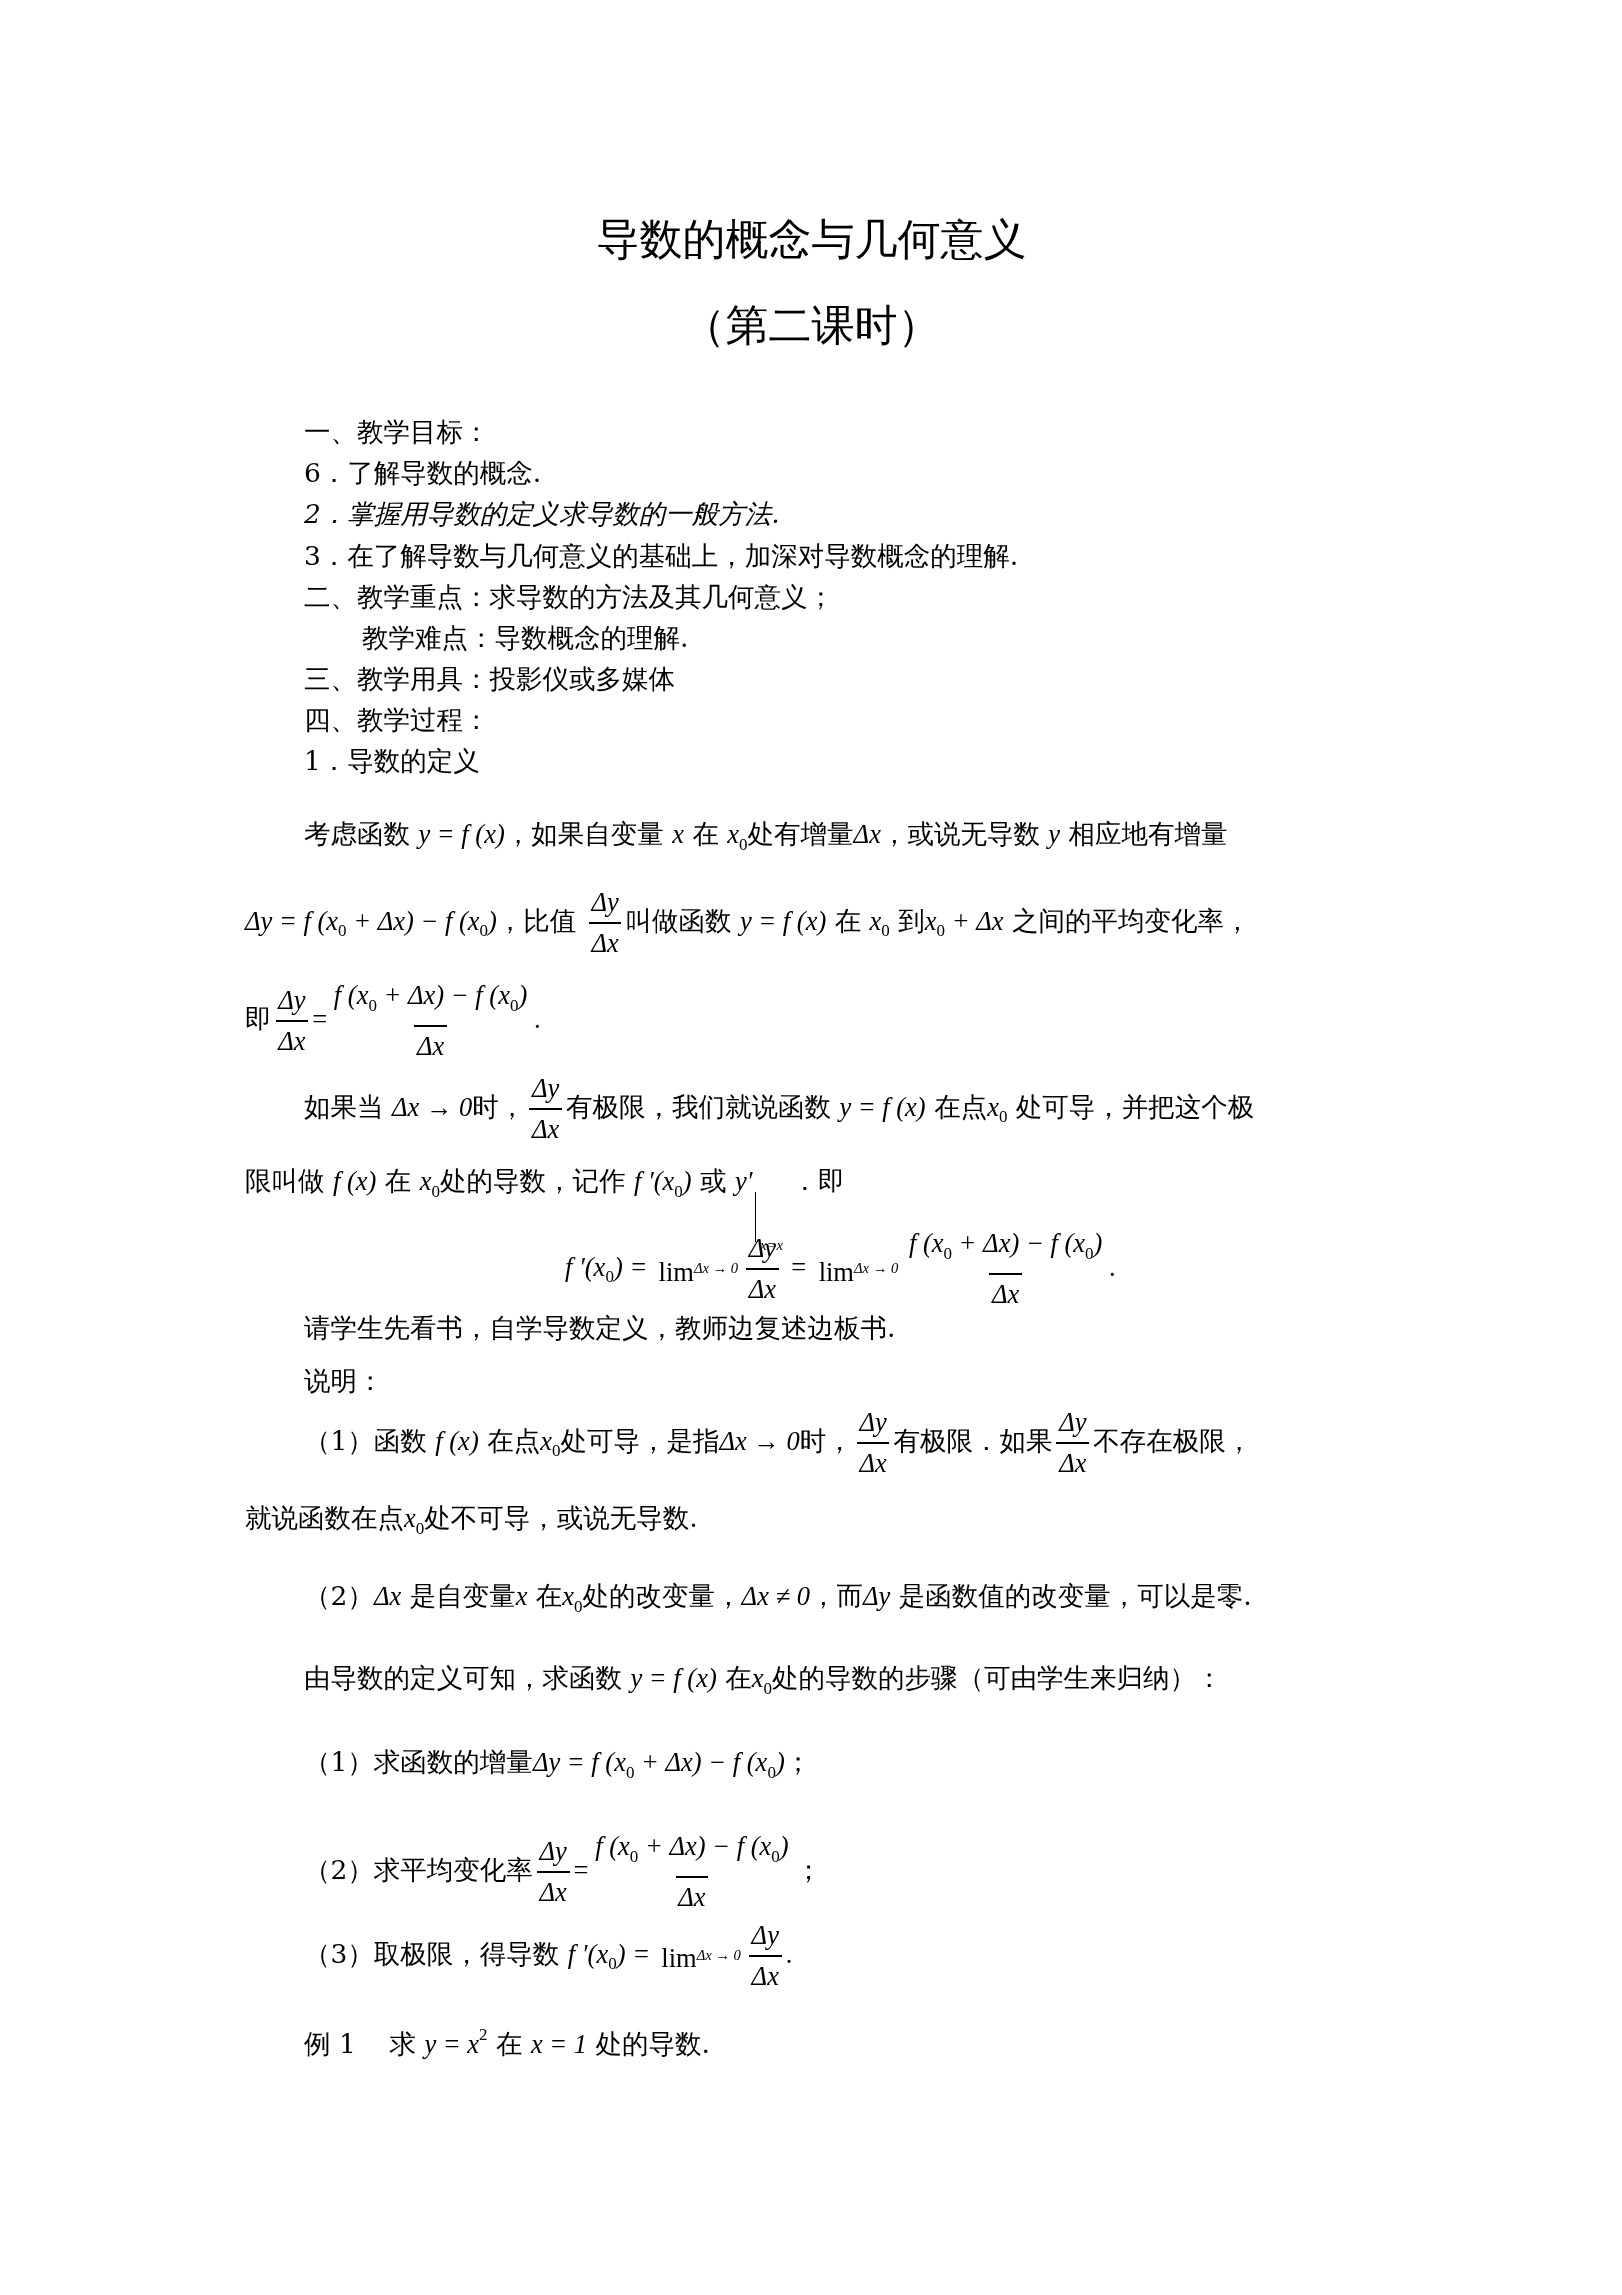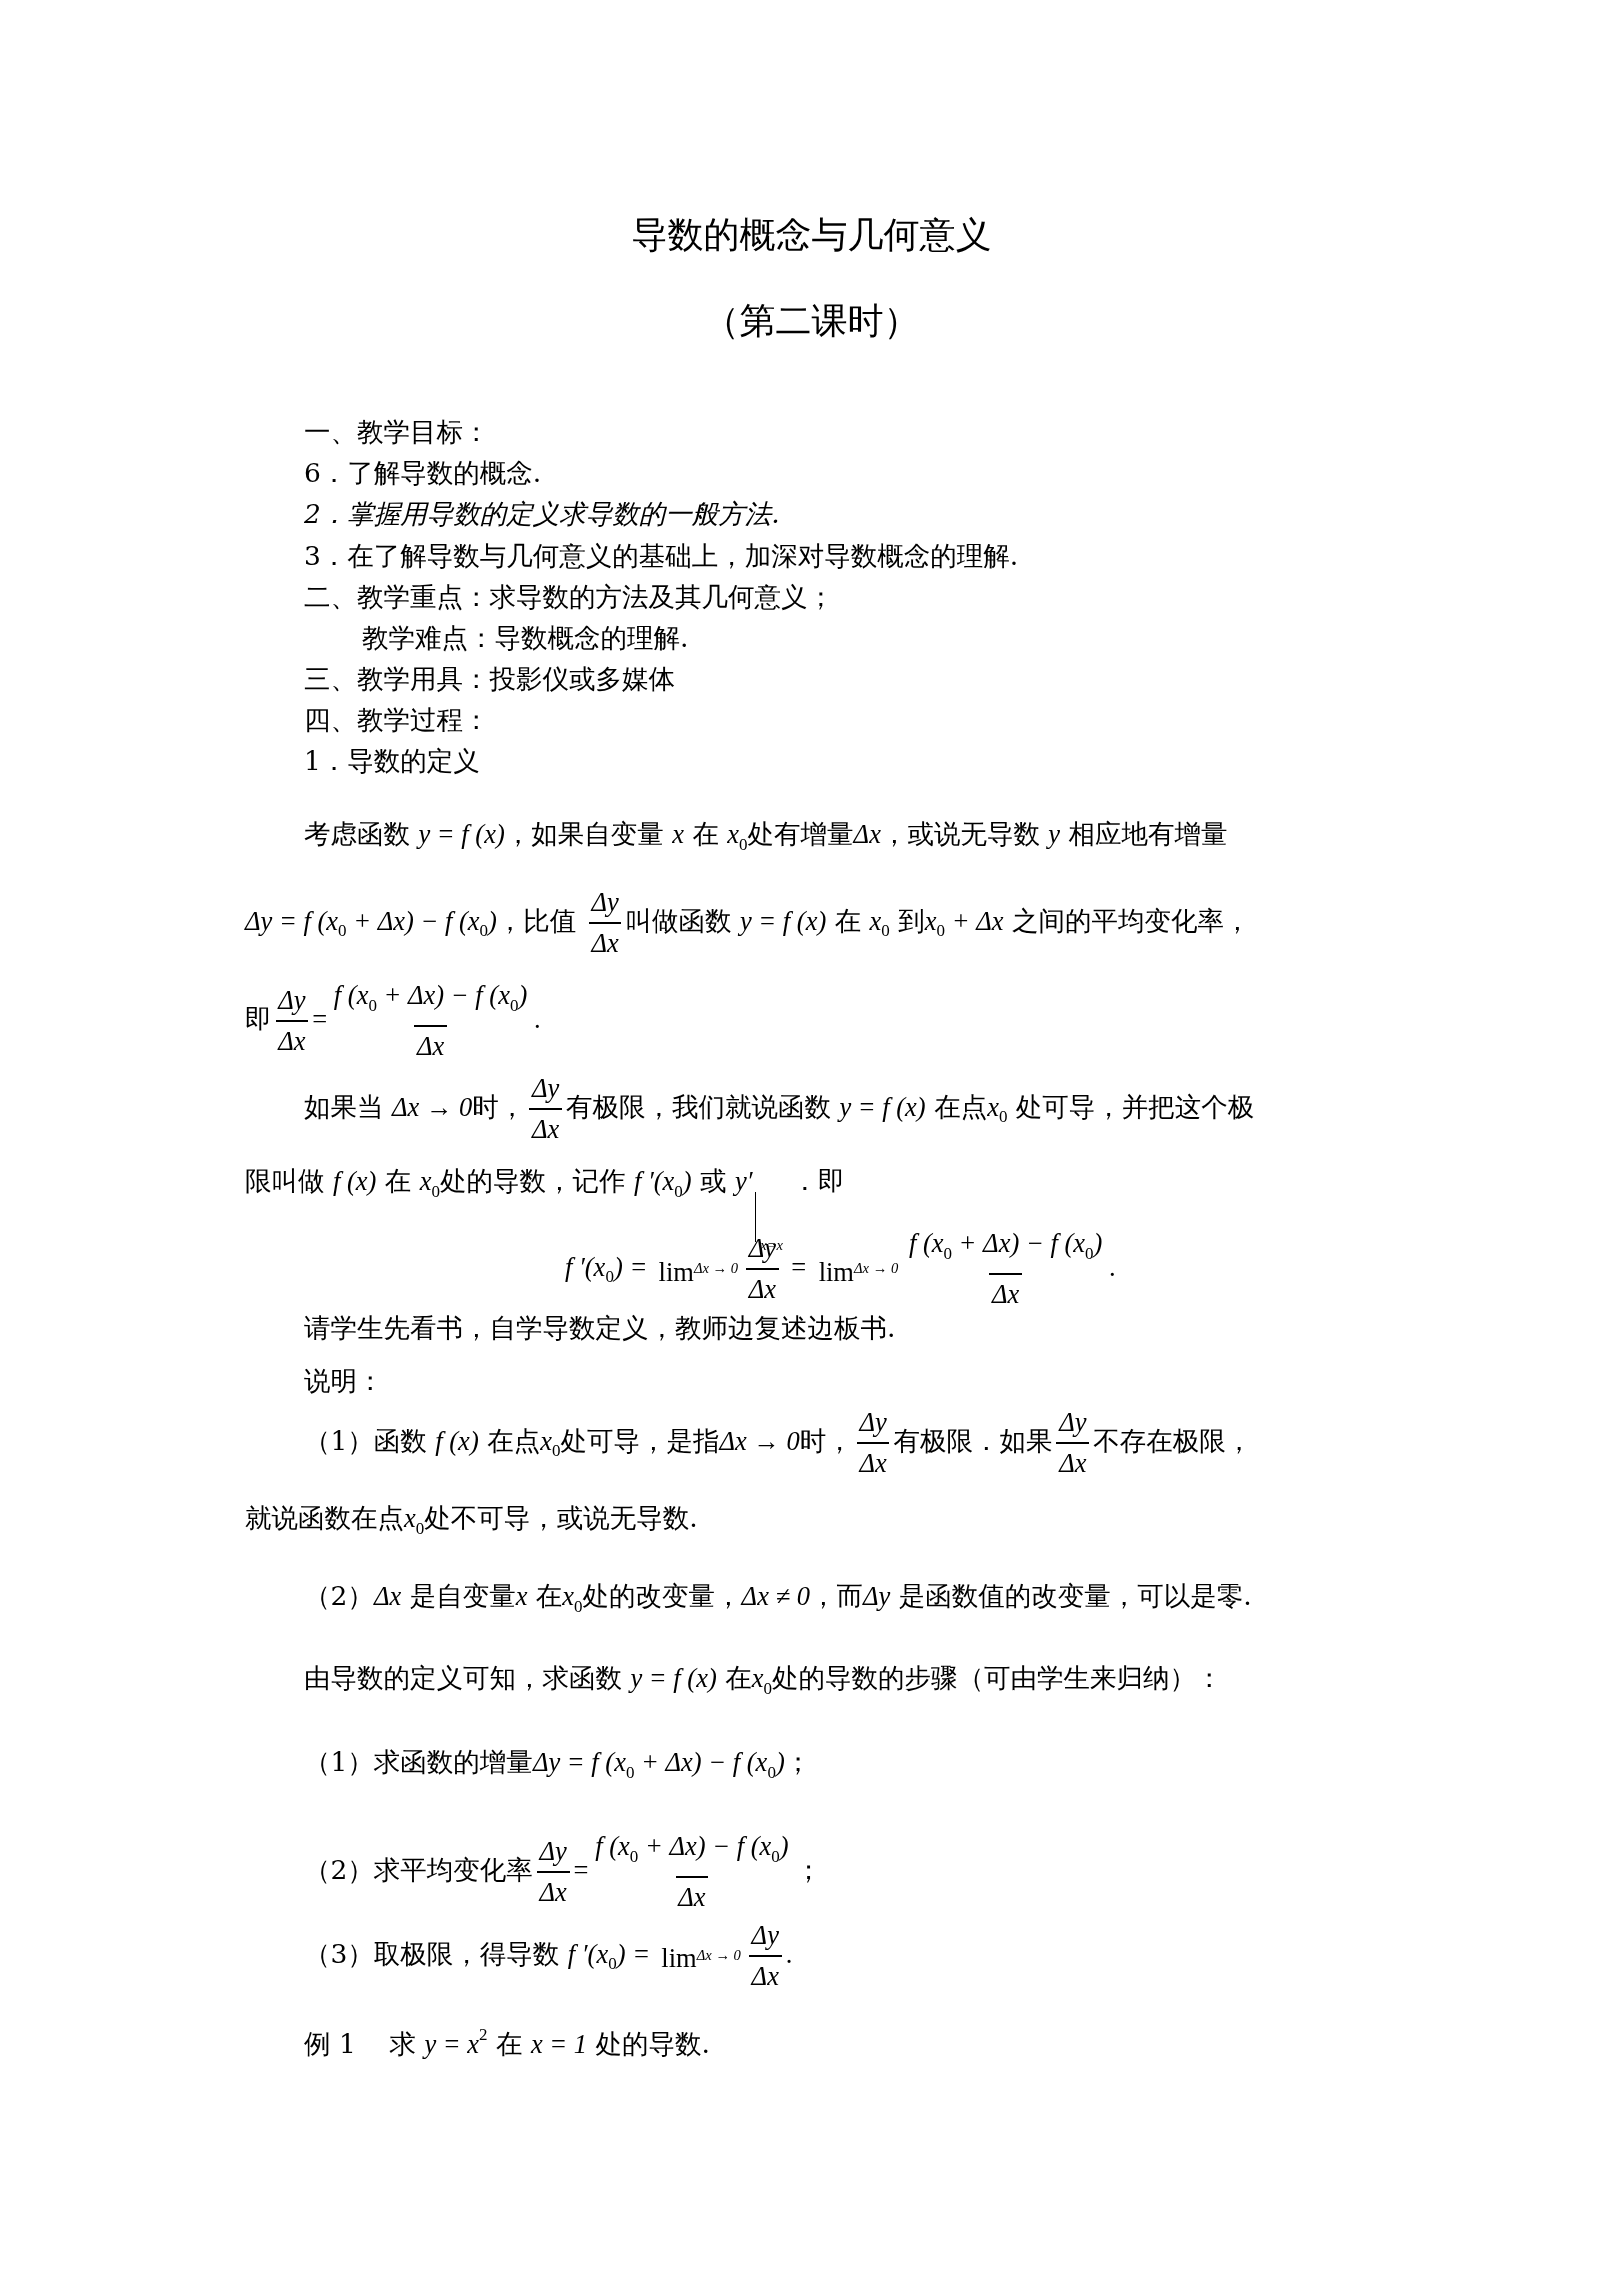--- a/index.html
+++ b/index.html
@@ -1,19 +1,19 @@
 <!DOCTYPE html>
 <html style="font-size:10.6px"><head>
   <meta charset="utf-8">
   <style>
     html, body { margin: 0; padding: 0; background: #ffffff; }
     body { width: 1623px; height: 2295px; position: relative; overflow: hidden;
            font-family: "DejaVu Serif", "Liberation Serif", serif; color: #000; }
     .line { position: absolute; white-space: nowrap; font-size: 26.5px; line-height: 32px; }
-    .title { position: absolute; width: 1623px; left: 0; text-align: center; font-size: 36px; }
+    .title { position: absolute; width: 1623px; left: 0; text-align: center; font-size: 43px; }
     .m { font-family: "Liberation Serif", serif; font-style: italic; }
     .r { font-family: "Liberation Serif", serif; font-style: normal; }
     .sub { font-size: 17px; vertical-align: -6.6px; font-style: normal; font-family: "Liberation Serif", serif; }
     .sup { font-size: 17px; vertical-align: 13.3px; font-style: normal; font-family: "Liberation Serif", serif; }
     .frac { display: inline-flex; flex-direction: column; align-items: center; vertical-align: middle; margin: 0 4px; }
     .frac .num { padding: 0 2.7px 4px 2.7px; line-height: 30.5px; }
     .frac .den { padding: 4px 2.7px 0 2.7px; line-height: 30.5px; border-top: 2px solid #000; }
     .lim { display: inline-flex; flex-direction: row; align-items: center; vertical-align: middle; margin: 0 4px; }
     .lim .l { font-family: "Liberation Serif", serif; font-size: 26.5px; line-height: 29px; margin-top: 6.6px; }
     .lim .u { font-family: "Liberation Serif", serif; font-size: 14.6px; line-height: 17px; font-style: italic; }

